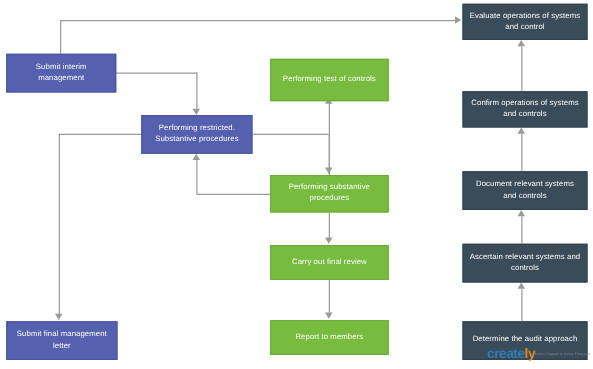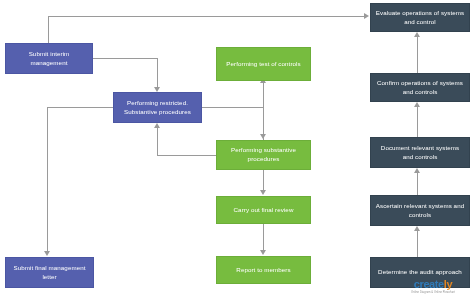--- a/index.html
+++ b/index.html
@@ -69,21 +69,20 @@
     border-width: 3.5px 0 3.5px 5px;
     border-color: transparent transparent transparent #9a9a9a;
   }
   .watermark {
     position: absolute;
     right: 2px;
     bottom: 1px;
     width: 78px;
     height: 22px;
     display: flex;
-    flex-direction: column;
     align-items: center;
     justify-content: flex-end;
     pointer-events: none;
   }
   .wm-text {
     font-size: 11px;
     font-weight: bold;
     letter-spacing: -0.4px;
     color: #2f7fc1;
     line-height: 1;

